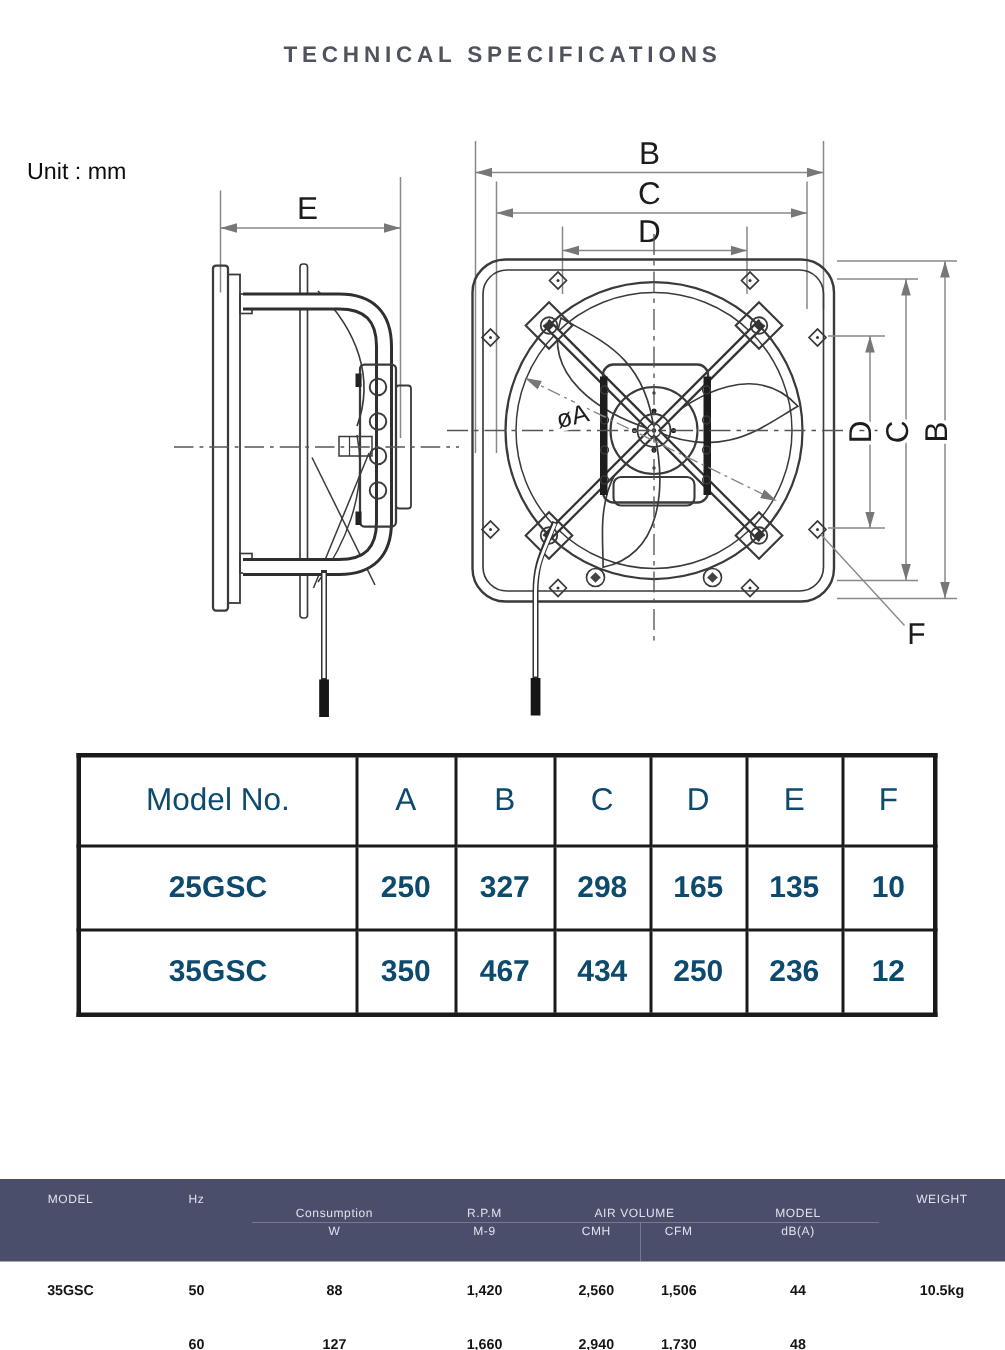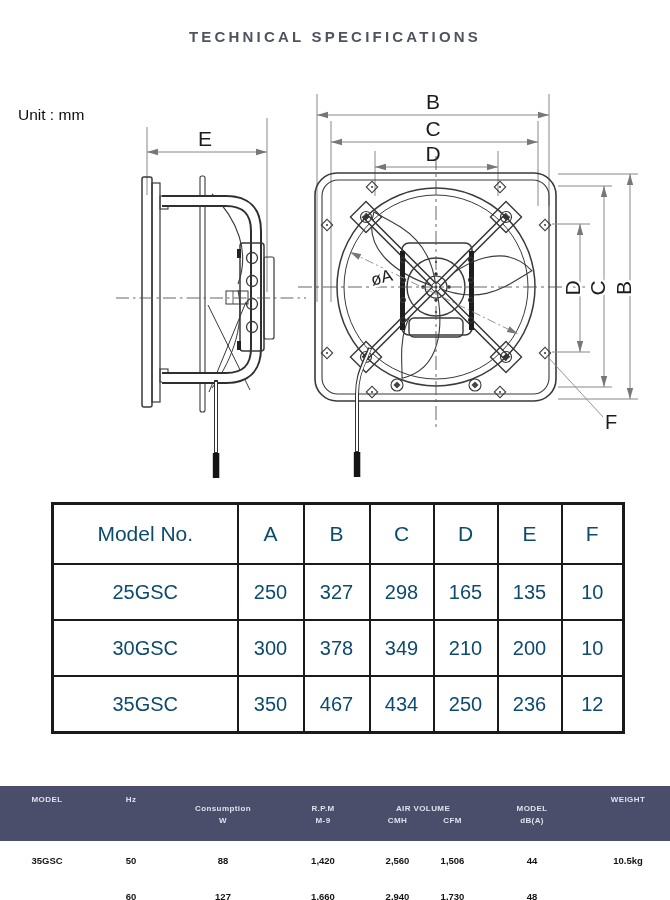--- a/index.html
+++ b/index.html
@@ -9,27 +9,27 @@
          font-size:15px;font-weight:700;letter-spacing:3.2px;color:#4e535d;}
   .unit{position:absolute;top:106px;left:18px;font-size:15.5px;color:#0c0c0c;}
   .drawing{position:absolute;top:85px;left:0;}
 
   
   .dimtab{position:absolute;top:502px;left:51px;border-collapse:collapse;table-layout:fixed;
           width:571px;border:3px solid #1a1a1a;}
   .dimtab td{border:2px solid #1a1a1a;text-align:center;vertical-align:middle;
              font-size:20px;color:#0c4a6e;padding:0;}
   .dimtab tr.hd td{height:58px;font-size:21px;}
-  .dimtab tr.dr td{height:54px;}
+  .dimtab tr.dr td{height:54px;font-weight:bold;}
 
   
   .spectab{position:absolute;top:786px;left:0;width:670px;border-collapse:collapse;table-layout:fixed;}
   .spectab th,.spectab td{padding:0;text-align:center;font-weight:normal;}
   .spectab thead th{background:var(--spec-header-bg,#4a4e6a);color:#dfe1ec;font-size:8px;
-                    font-weight:700;letter-spacing:.4px;line-height:12px;}
+                    font-weight:400;letter-spacing:.4px;line-height:12px;}
   .spectab thead tr.h1 th{height:18px;vertical-align:bottom;padding-top:11px;}
   .spectab thead tr.h1 th.dbl{vertical-align:top;padding-top:8px;}
   .spectab thead tr.h2 th{height:18px;vertical-align:top;padding-bottom:8px;}
   .spectab tbody td{font-size:9.5px;font-weight:700;color:#141414;}
   .spectab tbody tr.r1 td{height:38px;vertical-align:middle;}
   .spectab tbody tr.r2 td{height:34px;vertical-align:middle;}
 
   svg text{font-family:"Liberation Sans",sans-serif;fill:#1c1c1c;}
   .ln{stroke:#3a3a3a;fill:none;}
   .dim{stroke:#888;fill:none;stroke-width:1;}
@@ -266,29 +266,20 @@
         <td>E</td>
         <td>F</td>
       </tr>
       <tr class="dr">
         <td>25GSC</td>
         <td>250</td>
         <td>327</td>
         <td>298</td>
         <td>165</td>
         <td>135</td>
-        <td>10</td>
-      </tr>
-      <tr class="dr">
-        <td>30GSC</td>
-        <td>300</td>
-        <td>378</td>
-        <td>349</td>
-        <td>210</td>
-        <td>200</td>
         <td>10</td>
       </tr>
       <tr class="dr">
         <td>35GSC</td>
         <td>350</td>
         <td>467</td>
         <td>434</td>
         <td>250</td>
         <td>236</td>
         <td>12</td>

